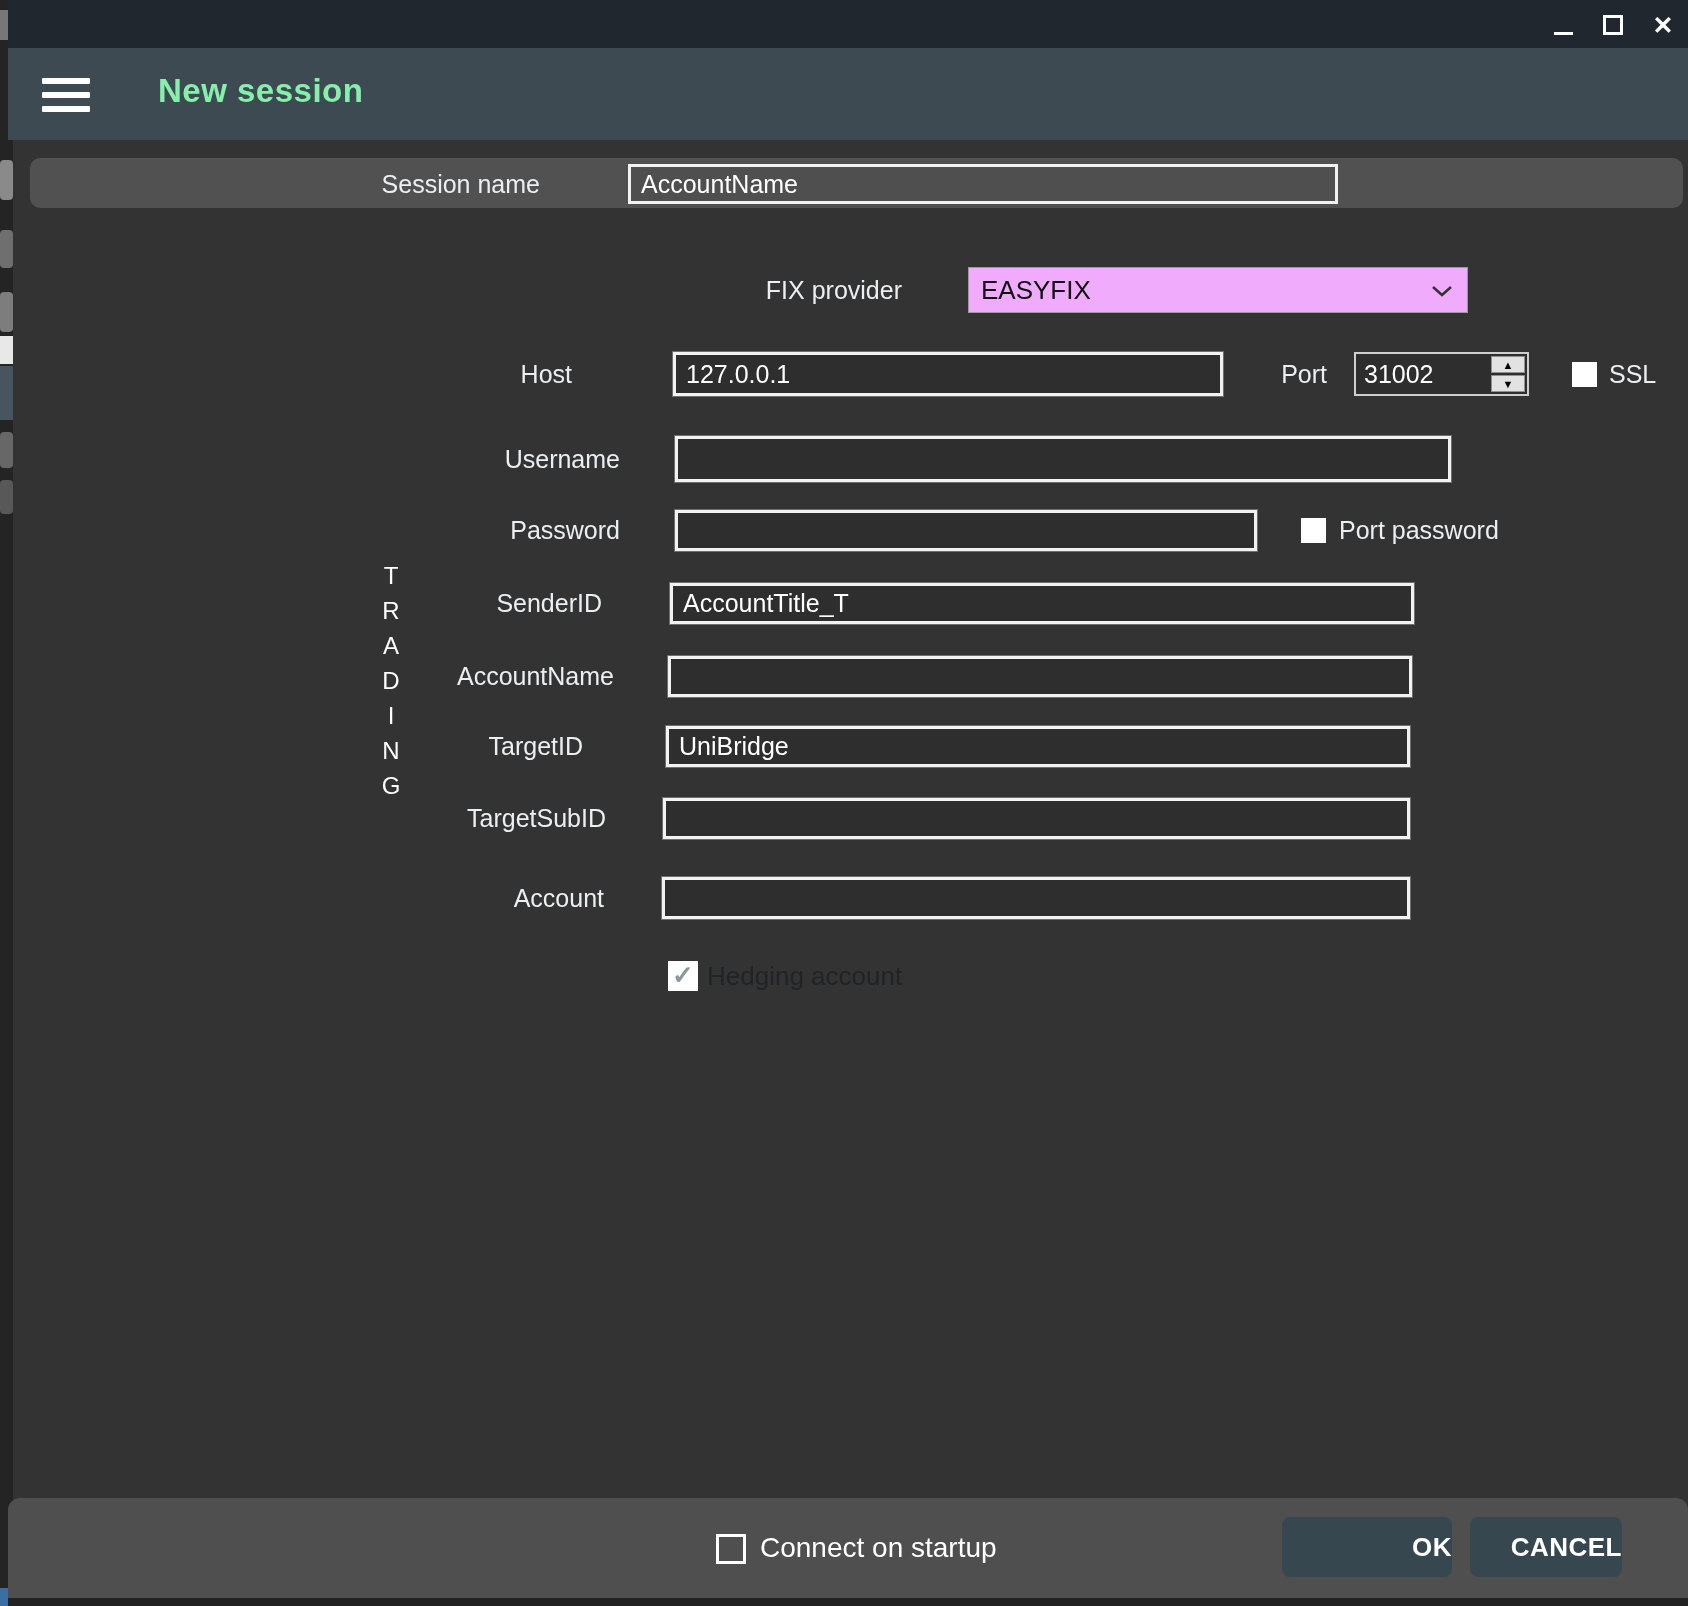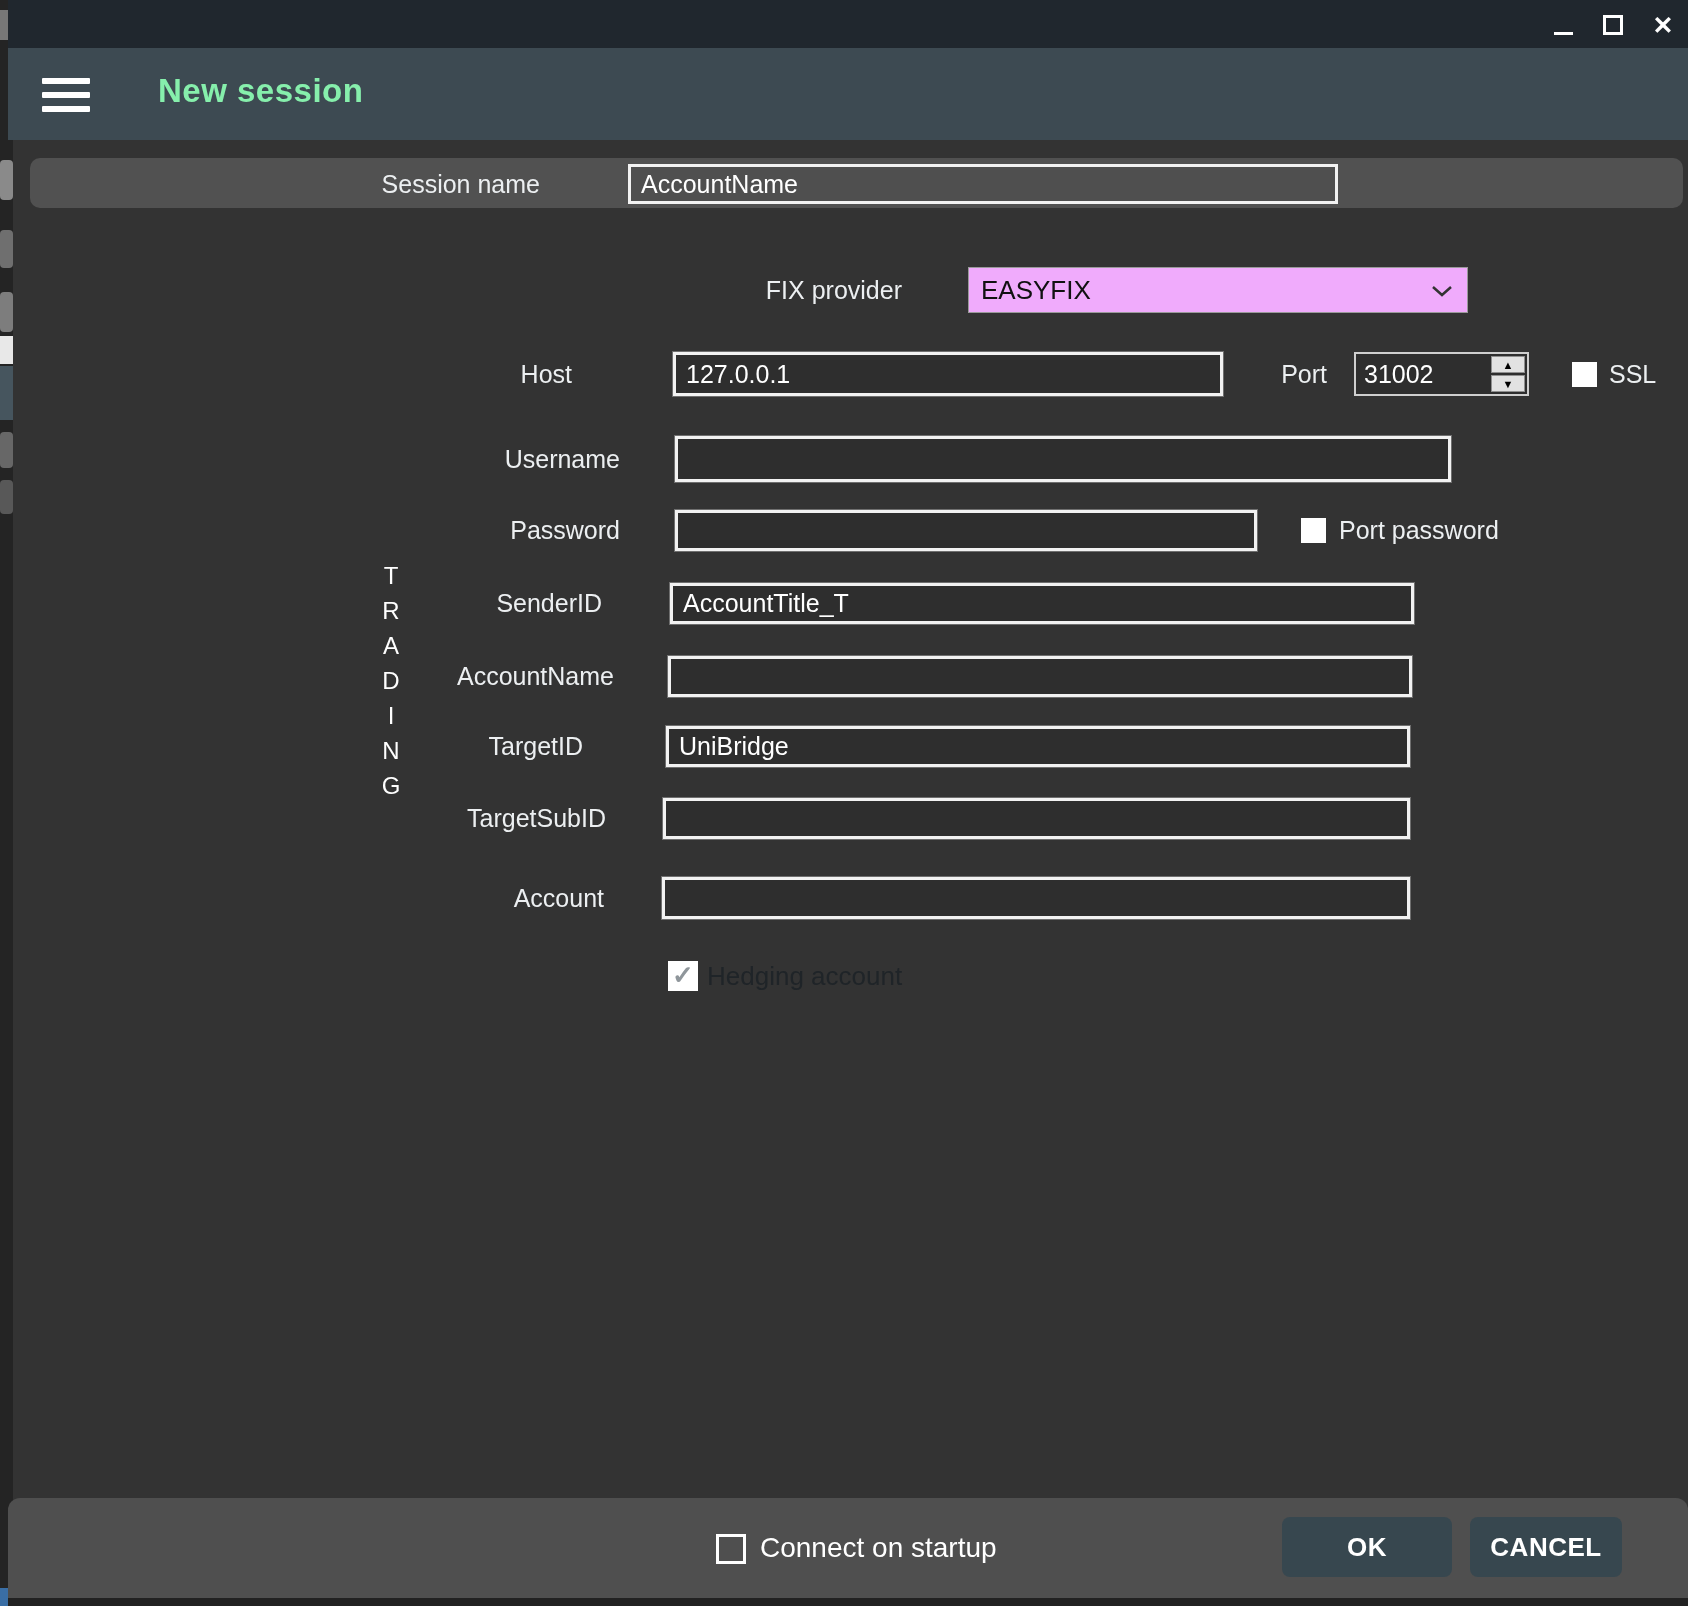--- a/index.html
+++ b/index.html
@@ -74,21 +74,21 @@
   #account-label { width:591px; top:737px; line-height:42px; }
   #account-input { left:649px; top:737px; width:748px; height:42px; }
 
   #hedging-box { left:655px; top:821px; }
   #hedging-label { position:absolute; left:694px; top:821px; line-height:30px; color:#1f2428; font-size:26px; }
 
   
   #footer { position:absolute; left:8px; top:1498px; right:0; height:100px; background:#4f4f4f; border-radius:12px 12px 0 0; z-index:2; }
   #connect-box { left:708px; top:36px; }
   #connect-label { position:absolute; left:752px; top:31px; line-height:38px; color:#fff; font-size:28px; }
-  .btn { position:absolute; top:19px; height:60px; background:#37474f; border:none; border-radius:8px; color:#fff; font-size:26px; font-weight:bold; font-family:"Liberation Sans",sans-serif; cursor:pointer; letter-spacing:.5px; }
+  .btn { position:absolute; top:19px; height:60px; background:#37474f; border:none; border-radius:8px; color:#fff; font-size:26px; font-weight:bold; font-family:"Liberation Sans",sans-serif; cursor:pointer; letter-spacing:.5px;text-align:right; }
   #ok-btn { left:1274px; width:170px; }
   #cancel-btn { left:1462px; width:152px; }
   #bottom-edge { position:absolute; left:8px; top:1598px; right:0; height:8px; background:#222; z-index:3; }
 </style>
 </head>
 <body>
 
 <div id="stage">
 
   <div id="sliver">

